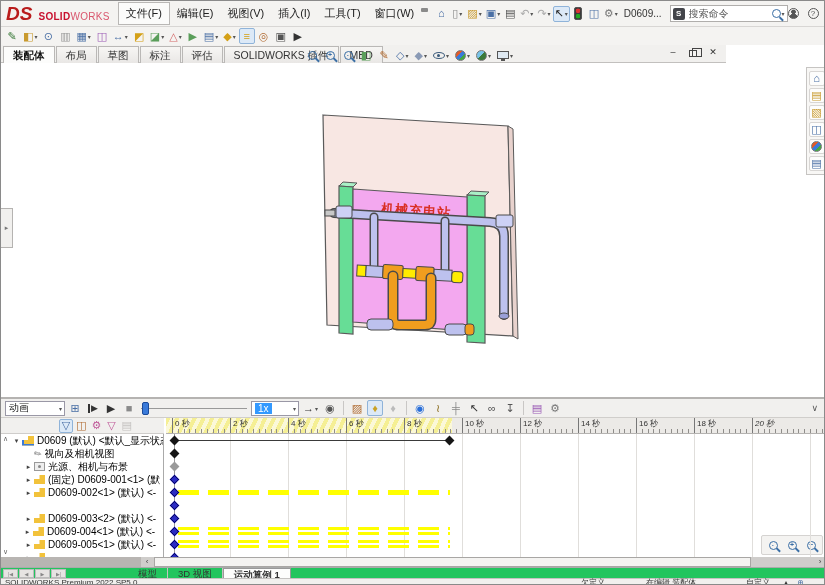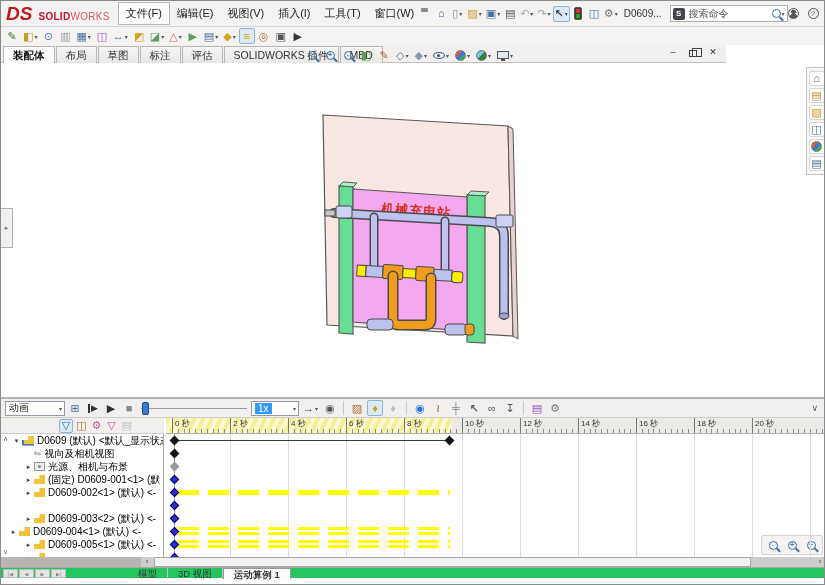--- a/index.html
+++ b/index.html
@@ -508,21 +508,21 @@
     <span class="rtick" style="left: 6px;">0 秒</span>
         <span class="rtick" style="left: 64px;">2 秒</span>
         <span class="rtick" style="left: 122px;">4 秒</span>
         <span class="rtick" style="left: 180px;">6 秒</span>
         <span class="rtick" style="left: 238px;">8 秒</span>
         <span class="rtick" style="left: 296px;">10 秒</span>
         <span class="rtick" style="left: 354px;">12 秒</span>
         <span class="rtick" style="left: 412px;">14 秒</span>
         <span class="rtick" style="left: 470px;">16 秒</span>
         <span class="rtick" style="left: 528px;">18 秒</span>
-        <span class="rtick" style="left: 586px;">20 秒</span>
+        <span class="rtick" style="left: 586px; font-style: italic;">20 秒</span>
       </div>
   </div>
 
   <div id="mm-body">
     <div id="mm-tree">
       <span class="tscroll" style="top:1px">∧</span>
       <span class="tscroll" style="top:114px">∨</span>
     <div class="mrow" style="top: 0px; padding-left: 11px;">
           <span class="exp">▾</span>
           <span class="ticon ticon-assembly"></span>
@@ -546,21 +546,21 @@
         <div class="mrow" style="top: 52px; padding-left: 23px;">
           <span class="exp">▸</span>
           <span class="ticon ticon-part"></span>
           <span class="lbl">D0609-002&lt;1&gt; (默认) &lt;-</span>
         </div>
         <div class="mrow" style="top: 78px; padding-left: 23px;">
           <span class="exp">▸</span>
           <span class="ticon ticon-part"></span>
           <span class="lbl">D0609-003&lt;2&gt; (默认) &lt;-</span>
         </div>
-        <div class="mrow" style="top: 91px; padding-left: 8px;">
+        <div class="mrow" style="top: 91px; padding-left: 22px;">
           <span class="exp">▸</span>
           <span class="ticon ticon-part"></span>
           <span class="lbl">D0609-004&lt;1&gt; (默认) &lt;-</span>
         </div>
         <div class="mrow" style="top: 104px; padding-left: 23px;">
           <span class="exp">▸</span>
           <span class="ticon ticon-part"></span>
           <span class="lbl">D0609-005&lt;1&gt; (默认) &lt;-</span>
         </div>
         <div class="mrow" style="top: 117px; padding-left: 23px;">
@@ -646,14 +646,22 @@
       <span>|◀</span>
       <span>◀</span>
       <span>▶</span>
       <span>▶|</span>
     </div>
   <span class="doc-tab">模型</span>
       <span class="doc-tab">3D 视图</span>
       <span class="doc-tab active">运动算例 1</span>
     </div>
 
+  <div id="statusbar">
+    <span style="left:4px">SOLIDWORKS Premium 2022 SP5.0</span>
+    <span style="left:580px">欠定义</span>
+    <span style="left:645px">在编辑 装配体</span>
+    <span style="left:745px">自定义</span>
+    <span style="left:783px">▴</span>
+    <span style="left:796px;color:#4a6fa5">⊕</span>
+  </div>
 
 </div>
 
 </body></html>

